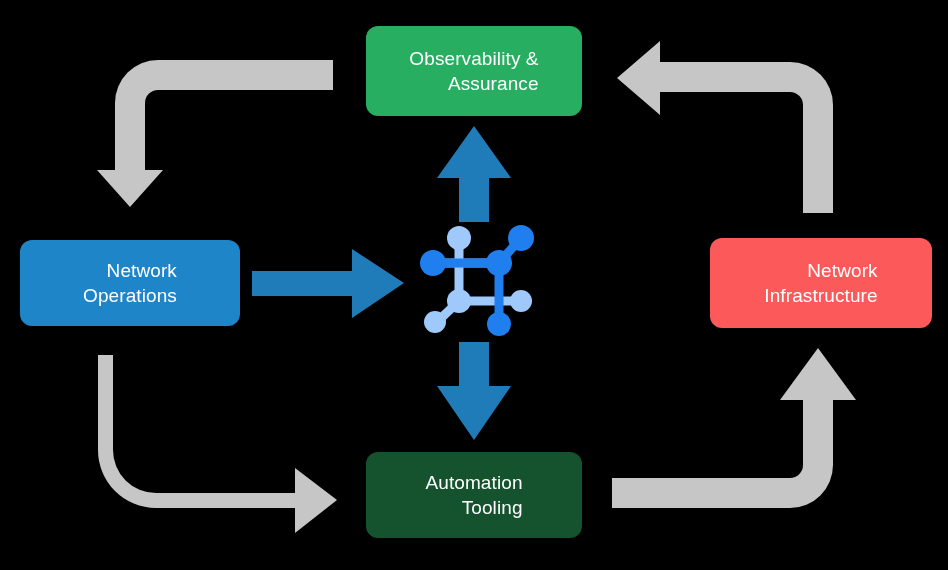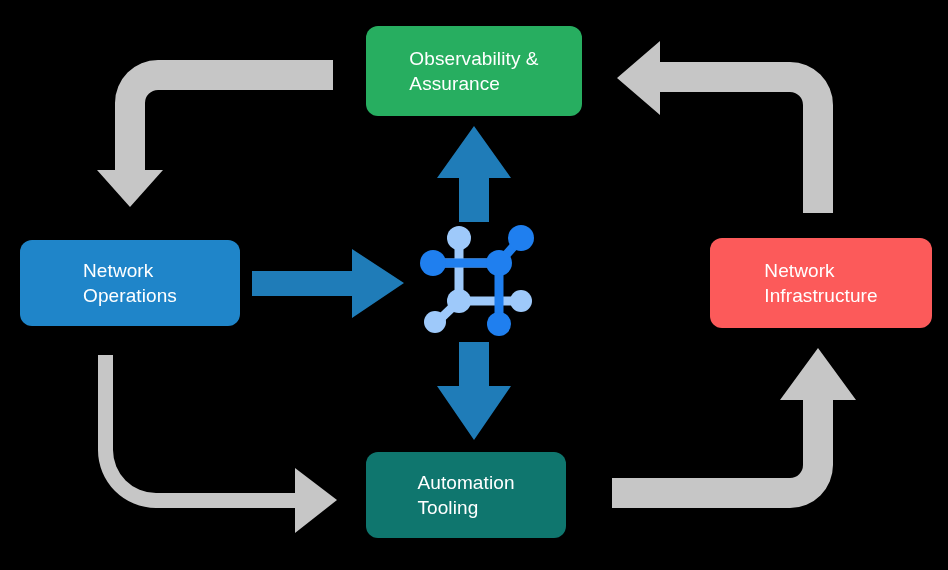--- a/index.html
+++ b/index.html
@@ -26,37 +26,37 @@
     width: 948px;
     height: 570px;
     display: block;
   }
   .node-box {
     position: absolute;
     border-radius: 12px;
     display: flex;
     align-items: center;
     justify-content: center;
-    text-align: left;
+    text-align: right;
     color: #ffffff;
     font-size: 19px;
     line-height: 1.32;
     font-family: "Liberation Sans", sans-serif;
     letter-spacing: 0.1px;
     box-sizing: border-box;
     padding: 4px 10px;
   }
   .node-label {
     white-space: pre-line;
     display: block;
   }
   #box-observability { left: 366px; top: 26px;  width: 216px; height: 90px; background: #27ae60; }
   #box-operations    { left: 20px;  top: 240px; width: 220px; height: 86px; background: #1f85c9; }
   #box-infrastructure{ left: 710px; top: 238px; width: 222px; height: 90px; background: #fc5a5a; }
-  #box-automation    { left: 366px; top: 452px; width: 200px; height: 86px; background: #0f766e; }
+  #box-automation    { left: 366px; top: 452px; width: 216px; height: 86px; background: #14532d; }
 </style>
 </head>
 <body>
 
 <div id="stage">
 
   <svg id="diagram-svg" viewBox="0 0 948 570">
 
     <g>
 

